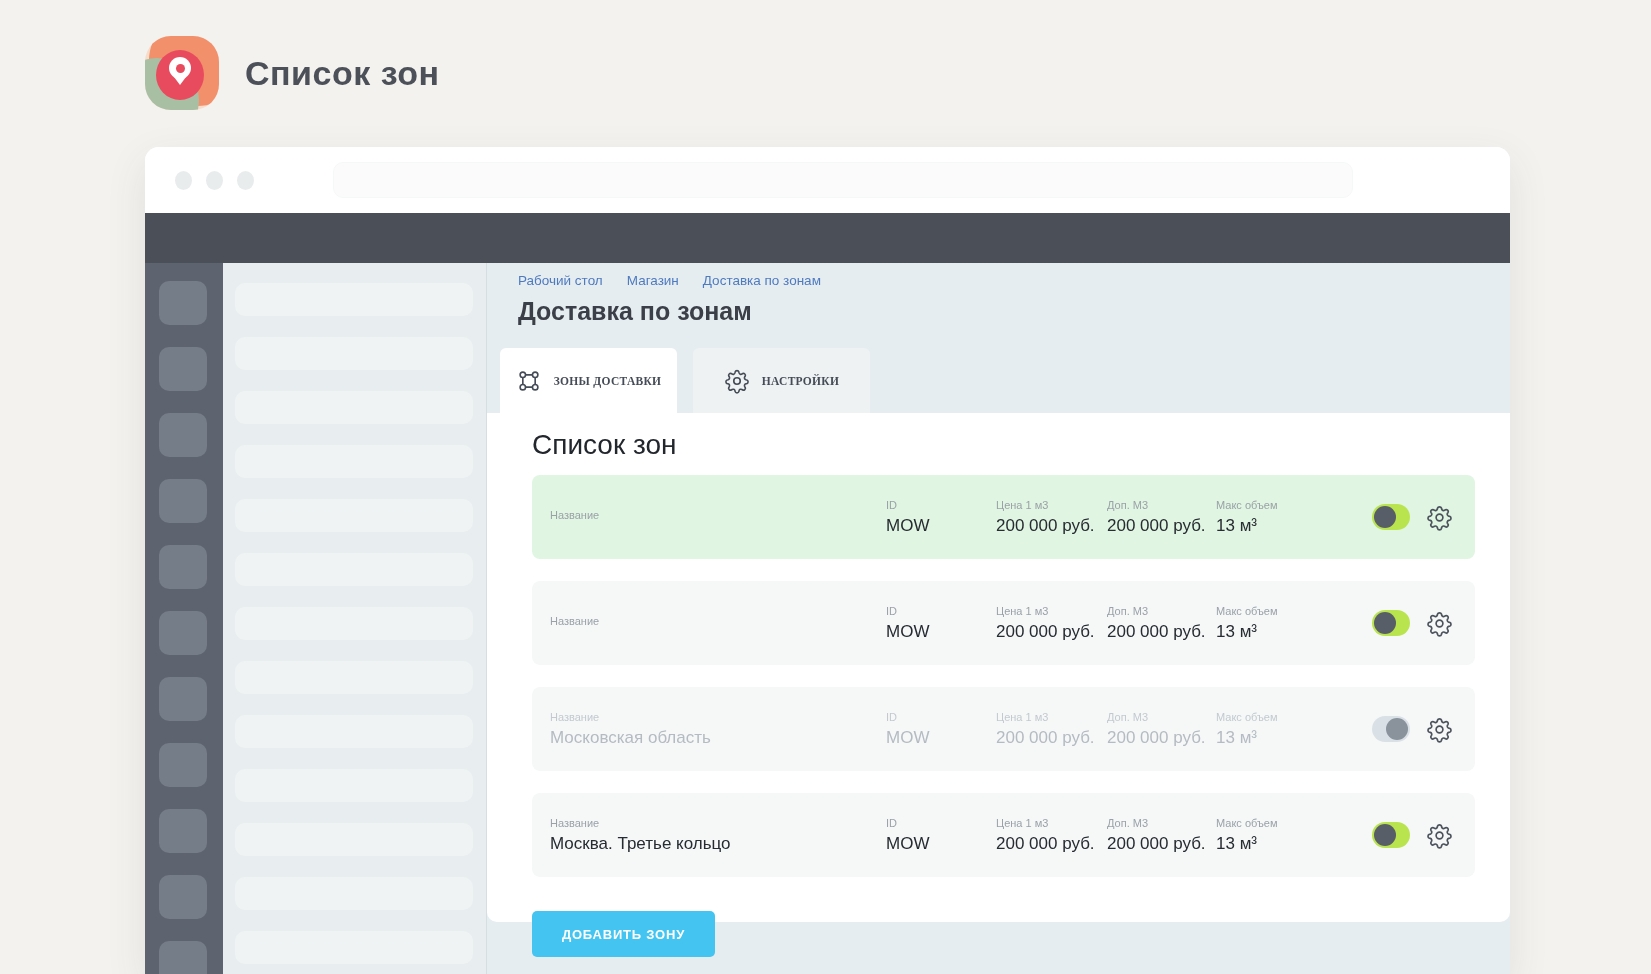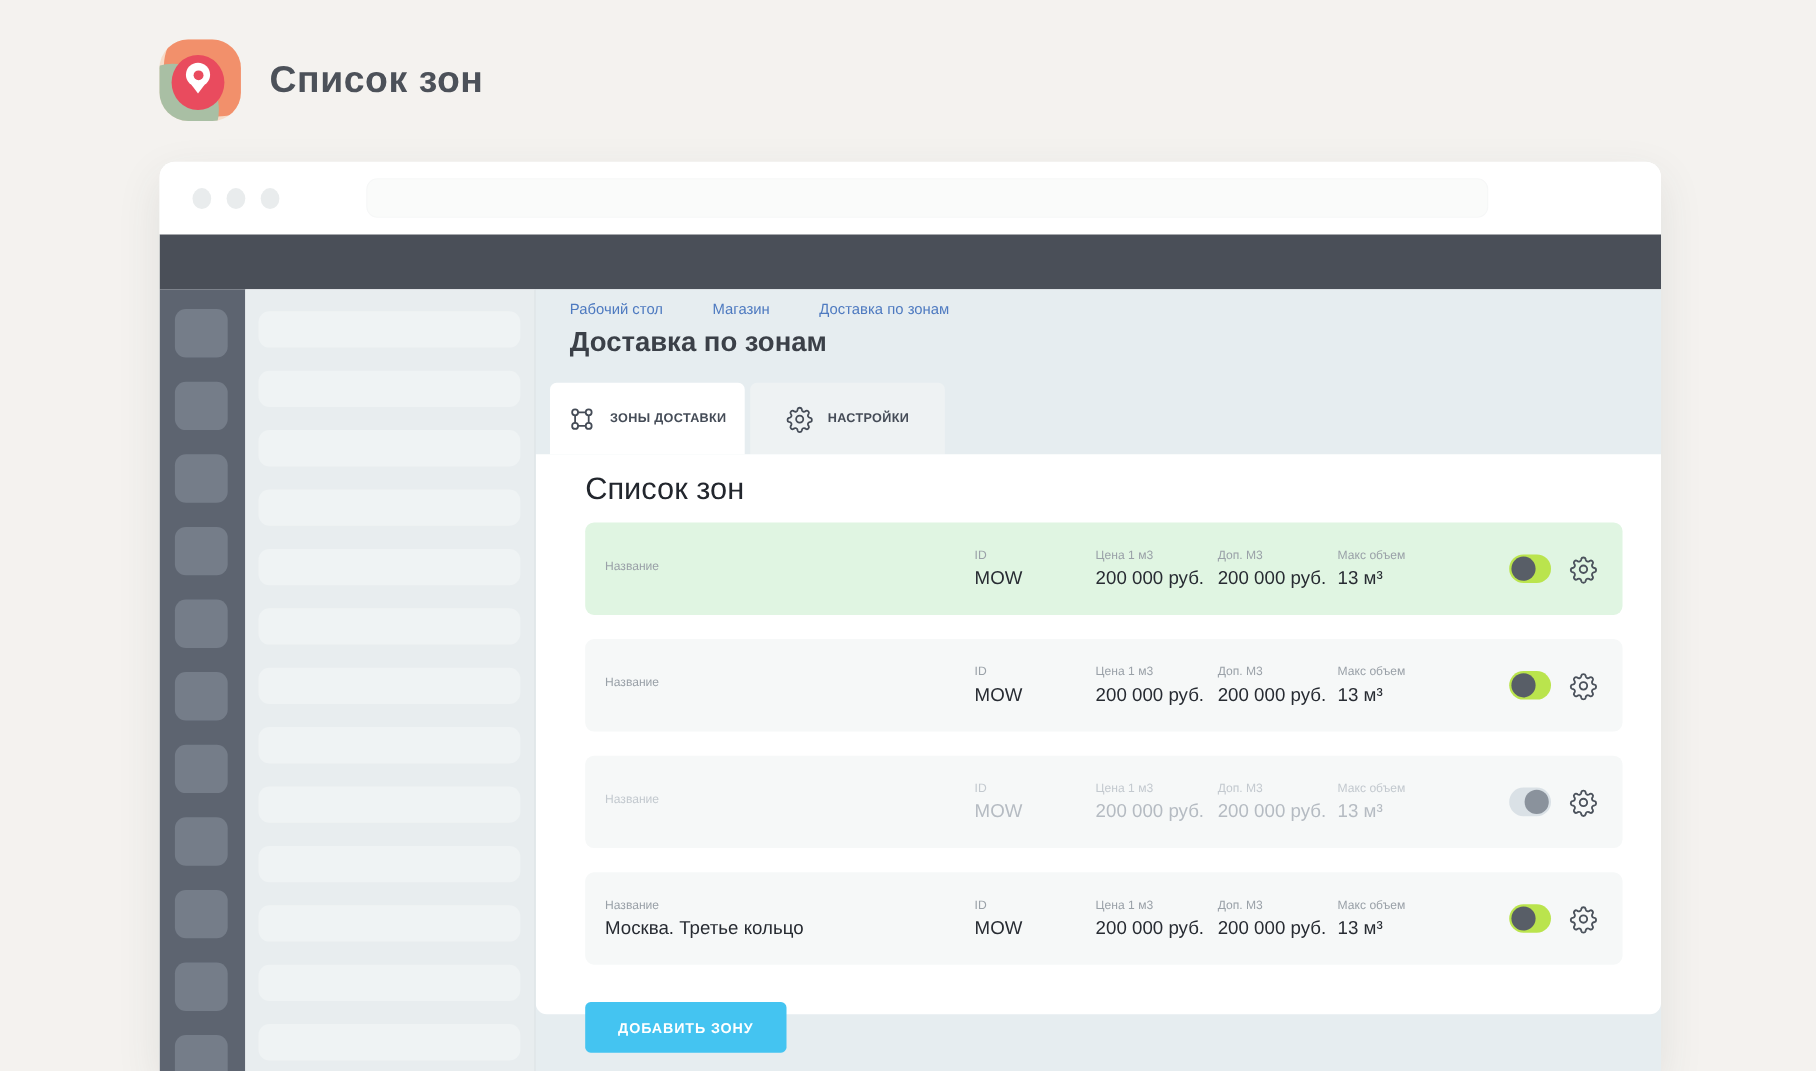--- a/index.html
+++ b/index.html
@@ -43,25 +43,25 @@
   .win-body { display: flex; height: 711px; }
 
   
   .side1 { width: 78px; background: #5d6470; position: relative; flex: none; overflow: hidden; }
   .tile { position: absolute; left: 14px; width: 48px; height: 44px; border-radius: 10px; background: #757d89; }
   .side2 { width: 264px; background: #e8edef; border-right: 1px solid #d7dee2; position: relative; flex: none; overflow: hidden; }
   .bar { position: absolute; left: 12px; width: 238px; height: 33px; border-radius: 10px; background: #eff3f4; }
 
   
   .main { flex: 1; background: #e6edf0; position: relative; overflow: hidden; }
-  .breadcrumbs { position: absolute; left: 31px; top: 10px; display: flex; gap: 45px; }
+  .breadcrumbs { position: absolute; left: 31px; top: 10px; display: flex; gap: 24px; }
   .crumb { font-size: 13.5px; color: #4e7ac0; cursor: pointer; }
   .main-title { position: absolute; left: 31px; top: 34px; font-size: 25px; font-weight: bold; color: #3b4048; }
 
-  .tabs { position: absolute; left: 13px; top: 85px; display: flex; gap: 5px; }
+  .tabs { position: absolute; left: 13px; top: 85px; display: flex; gap: 16px; font-family: Liberation Serif, serif; }
   .tab {
     width: 177px; height: 65px; border-radius: 6px 6px 0 0; background: #eef2f3;
     display: flex; align-items: center; justify-content: center; gap: 12px; cursor: pointer;
   }
   .tab.active { background: #ffffff; }
   .tab svg { flex: none; }
   .tab-label { font-size: 11.5px; font-weight: bold; color: #454c57; letter-spacing: 0.3px; white-space: nowrap; }
 
   .panel {
     position: absolute; left: 0; top: 150px; right: 0; height: 509px;
@@ -235,20 +235,21 @@
                   <div class="knob"></div>
                 </div>
     <svg class="gear" width="27" height="27" viewBox="0 0 24 24" fill="none" stroke="#4b525c" stroke-width="1.5">
       <path d="M10.3 3.6c.4-1.5 3-1.5 3.4 0l.2.9a1.8 1.8 0 0 0 2.6 1.1l.8-.5c1.3-.7 3 1 2.3 2.3l-.5.8a1.8 1.8 0 0 0 1.1 2.6l.9.2c1.5.4 1.5 3 0 3.4l-.9.2a1.8 1.8 0 0 0-1.1 2.6l.5.8c.7 1.3-1 3-2.3 2.3l-.8-.5a1.8 1.8 0 0 0-2.6 1.1l-.2.9c-.4 1.5-3 1.5-3.4 0l-.2-.9a1.8 1.8 0 0 0-2.6-1.1l-.8.5c-1.3.7-3-1-2.3-2.3l.5-.8a1.8 1.8 0 0 0-1.1-2.6l-.9-.2c-1.5-.4-1.5-3 0-3.4l.9-.2a1.8 1.8 0 0 0 1.1-2.6l-.5-.8c-.7-1.3 1-3 2.3-2.3l.8.5a1.8 1.8 0 0 0 2.6-1.1l.2-.9z"></path>
       <circle cx="12" cy="12" r="3"></circle>
     </svg>
   </div>
               <div class="row disabled">
     <div class="cell">
       <div class="lbl">Название</div>
+      <div class="val">Московская область</div>
     </div>
     <div class="cell">
       <div class="lbl">ID</div>
       <div class="val">MOW</div>
     </div>
     <div class="cell">
       <div class="lbl">Цена 1 м3</div>
       <div class="val">200 000 руб.</div>
     </div>
     <div class="cell">

